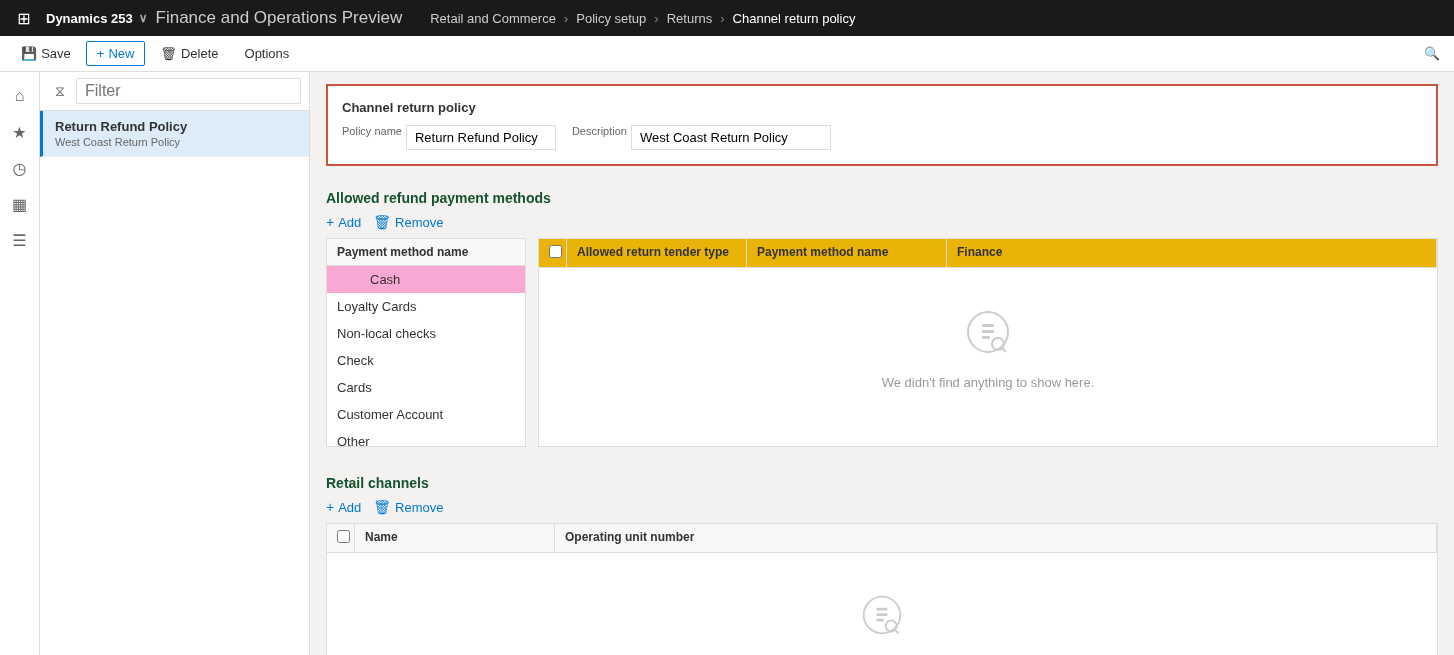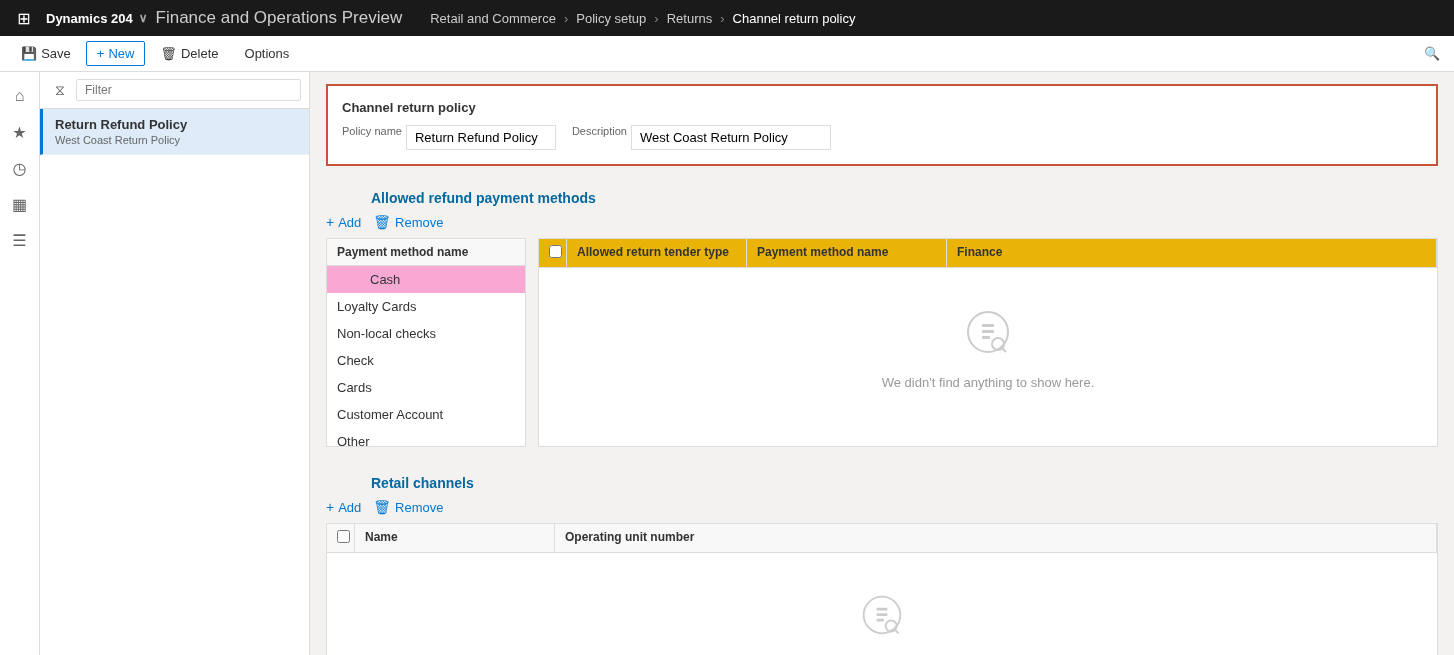--- a/index.html
+++ b/index.html
@@ -109,21 +109,21 @@
       border-bottom: 1px solid #ddd;
     }
     .filter-icon-btn {
       color: #666; cursor: pointer; font-size: 14px;
       width: 24px; height: 24px; display: flex; align-items: center; justify-content: center;
     }
     .filter-input {
       flex: 1;
       border: 1px solid #ddd;
       padding: 3px 8px;
-      font-size: 12px;
+      font-size: 16px;
       border-radius: 2px;
       outline: none;
     }
 
     .list-item {
       padding: 8px 12px;
       cursor: pointer;
       border-bottom: 1px solid #f0f0f0;
     }
     .list-item.selected {
@@ -170,23 +170,22 @@
       width: 150px;
       outline: none;
     }
     .form-input.wide { width: 200px; }
 
     
     .section {
       margin: 0 16px 16px 16px;
     }
     .section-title {
-      font-size: 14px; font-weight: 600; color: #0369a1;
+      font-size: 14px; font-weight: 600; color: #14532d;
       padding: 12px 0 8px 0;
-      margin-left: 45px;
     }
 
     
     .section-toolbar {
       display: flex; align-items: center; gap: 12px;
       margin-bottom: 8px;
     }
     .sect-btn {
       display: flex; align-items: center; gap: 4px;
       color: #0078d4; cursor: pointer; font-size: 13px;
@@ -274,21 +273,21 @@
     .retail-th-check { width: 28px; }
     .retail-th-name { width: 200px; }
     .retail-th-unit { flex: 1; }
   </style>
 </head>
 <body>
 
 <div class="top-bar">
   <div class="waffle-icon">⊞</div>
   <div class="brand">
-    <span>Dynamics 204</span>
+    <span>Dynamics 253</span>
     <span class="chevron">∨</span>
   </div>
   <div class="app-name">Finance and Operations Preview</div>
   <div class="breadcrumb">
     <a>Retail and Commerce</a>
     <span class="sep">›</span>
     <a>Policy setup</a>
     <span class="sep">›</span>
     <a>Returns</a>
     <span class="sep">›</span>

